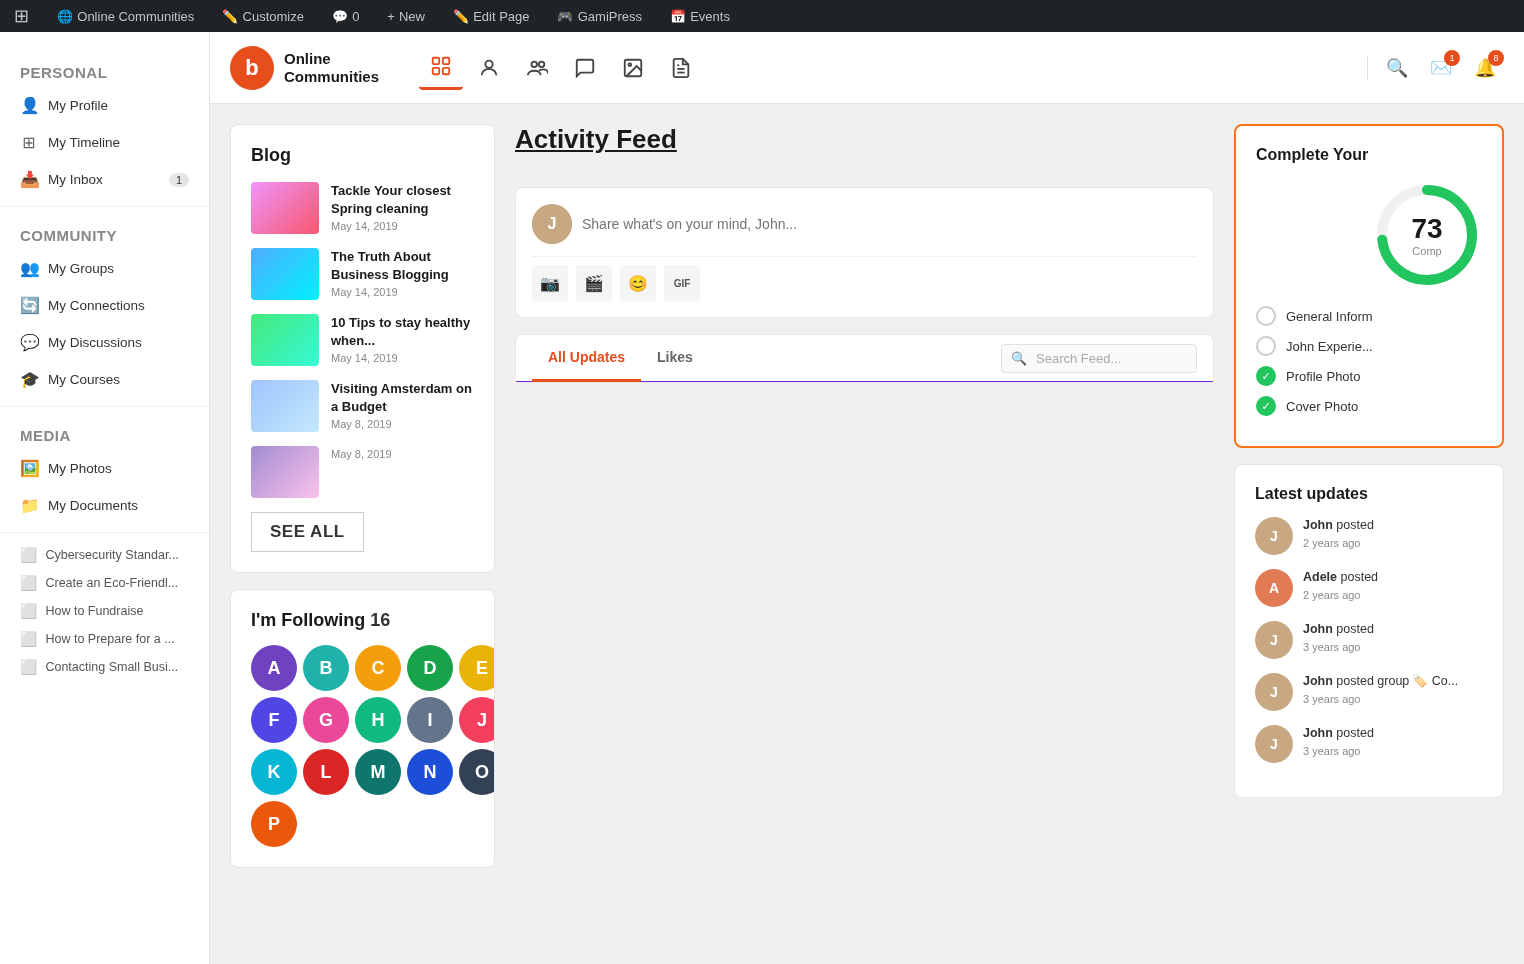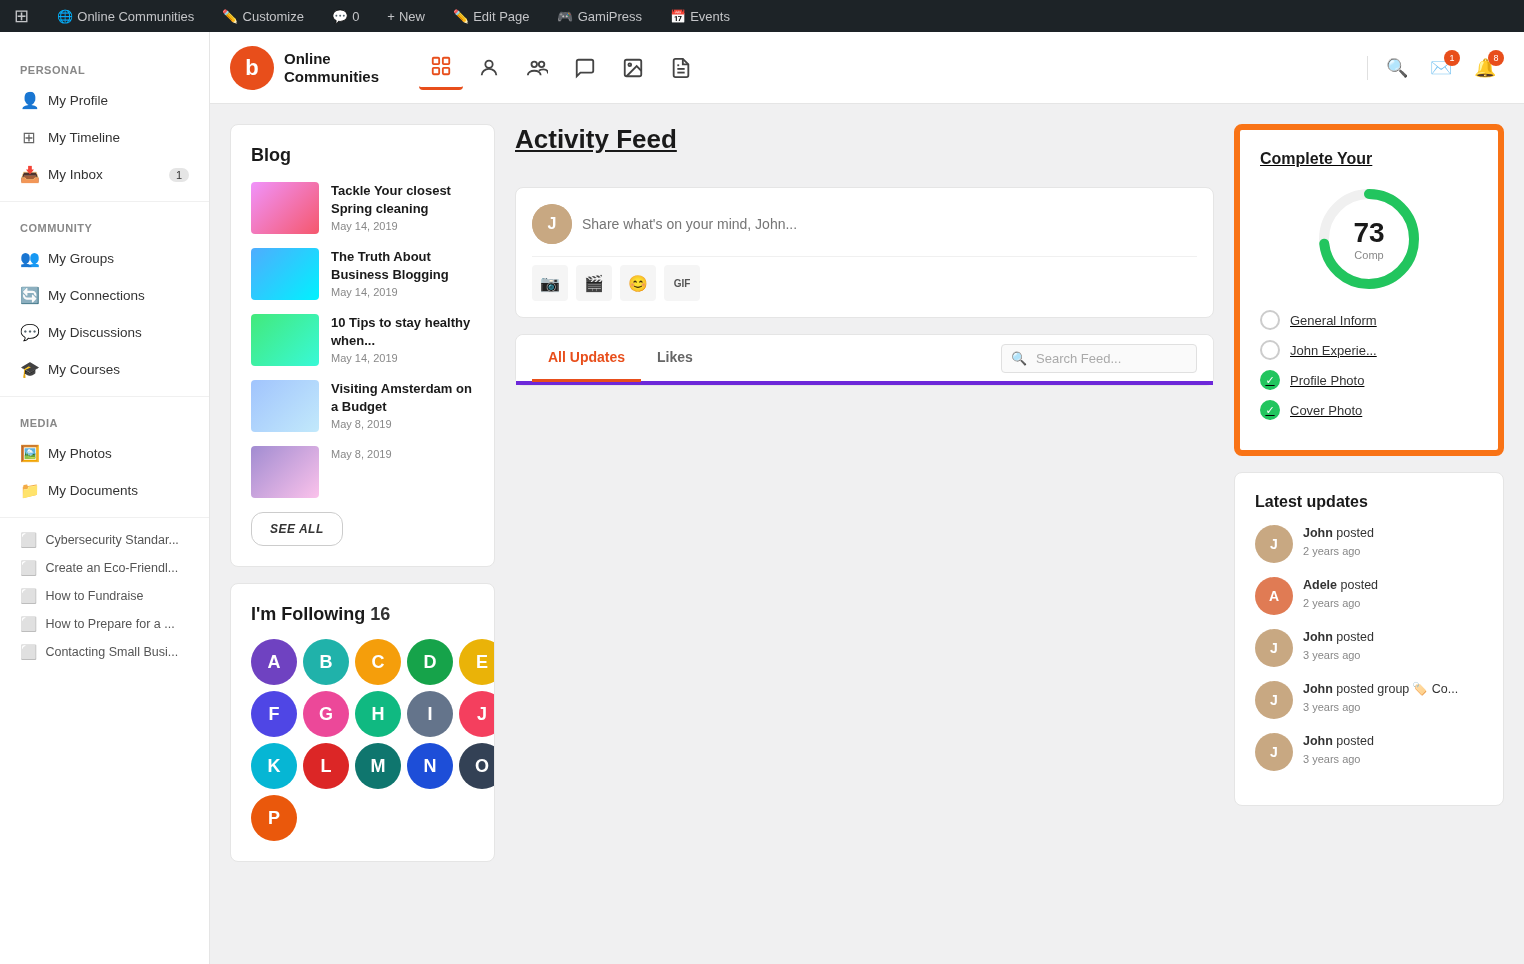--- a/index.html
+++ b/index.html
@@ -44,21 +44,21 @@
       background: #fff;
       border-right: 1px solid #e5e5e5;
       height: calc(100vh - 32px);
       overflow-y: auto;
       position: fixed;
       top: 32px;
       left: 0;
       padding: 20px 0;
     }
     .sidebar-section-label {
-      font-size: 11px;
+      font-size: 15px;
       font-weight: 700;
       color: #888;
       letter-spacing: 0.5px;
       padding: 12px 20px 6px;
       text-transform: uppercase;
     }
     .sidebar-item {
       display: flex;
       align-items: center;
       gap: 10px;
@@ -225,28 +225,27 @@
     }
     .blog-item-text { flex: 1; }
     .blog-item-title { font-size: 13px; font-weight: 600; color: #1a1a1a; line-height: 1.4; }
     .blog-item-date { font-size: 11px; color: #888; margin-top: 2px; }
     .see-all-btn {
       display: block;
       border: 1px solid #ccc;
       background: #fff;
       padding: 9px 18px;
       text-align: center;
-      border-radius: 12px;
-      font-size: 12px;
+      border-radius: 0;
+      font-size: 17px;
       font-weight: 600;
       color: #333;
       cursor: pointer;
       margin-top: 6px;
       letter-spacing: 0.5px;
-      font-style: italic;
     }
 
     
     .following-title { font-size: 18px; font-weight: 700; color: #1a1a1a; margin-bottom: 14px; }
     .following-count { font-weight: 700; color: #333; }
     .following-grid {
       display: grid;
       grid-template-columns: repeat(5, 1fr);
       gap: 6px;
     }
@@ -325,21 +324,21 @@
       cursor: pointer;
       font-size: 16px;
       color: #666;
     }
 
     
     .feed-tabs-row {
       display: flex;
       align-items: center;
       justify-content: space-between;
-      border-bottom: 4px solid #6d28d9;
+      border-bottom: 1px solid #6d28d9;
       background: #fff;
       border-radius: 8px 8px 0 0;
       padding: 0 16px;
     }
     .feed-tabs { display: flex; gap: 0; }
     .feed-tab {
       padding: 14px 16px;
       font-size: 14px;
       font-weight: 600;
       color: #666;
@@ -373,29 +372,28 @@
       flex-shrink: 0;
       display: flex;
       flex-direction: column;
       gap: 16px;
     }
 
     
     .complete-card {
       background: #fff;
       border-radius: 8px;
-      border: 6px solid #f97316;
+      border: 2px solid #f97316;
       padding: 20px;
-      text-decoration: underline;
     }
     .complete-title { font-size: 16px; font-weight: 700; color: #1a1a1a; margin-bottom: 16px; }
     .progress-circle-area {
       display: flex;
       align-items: center;
-      justify-content: center;
+      justify-content: flex-end;
       margin-bottom: 16px;
     }
     .progress-circle-wrap {
       position: relative;
       width: 110px;
       height: 110px;
     }
     .progress-circle-wrap svg {
       width: 110px;
       height: 110px;

